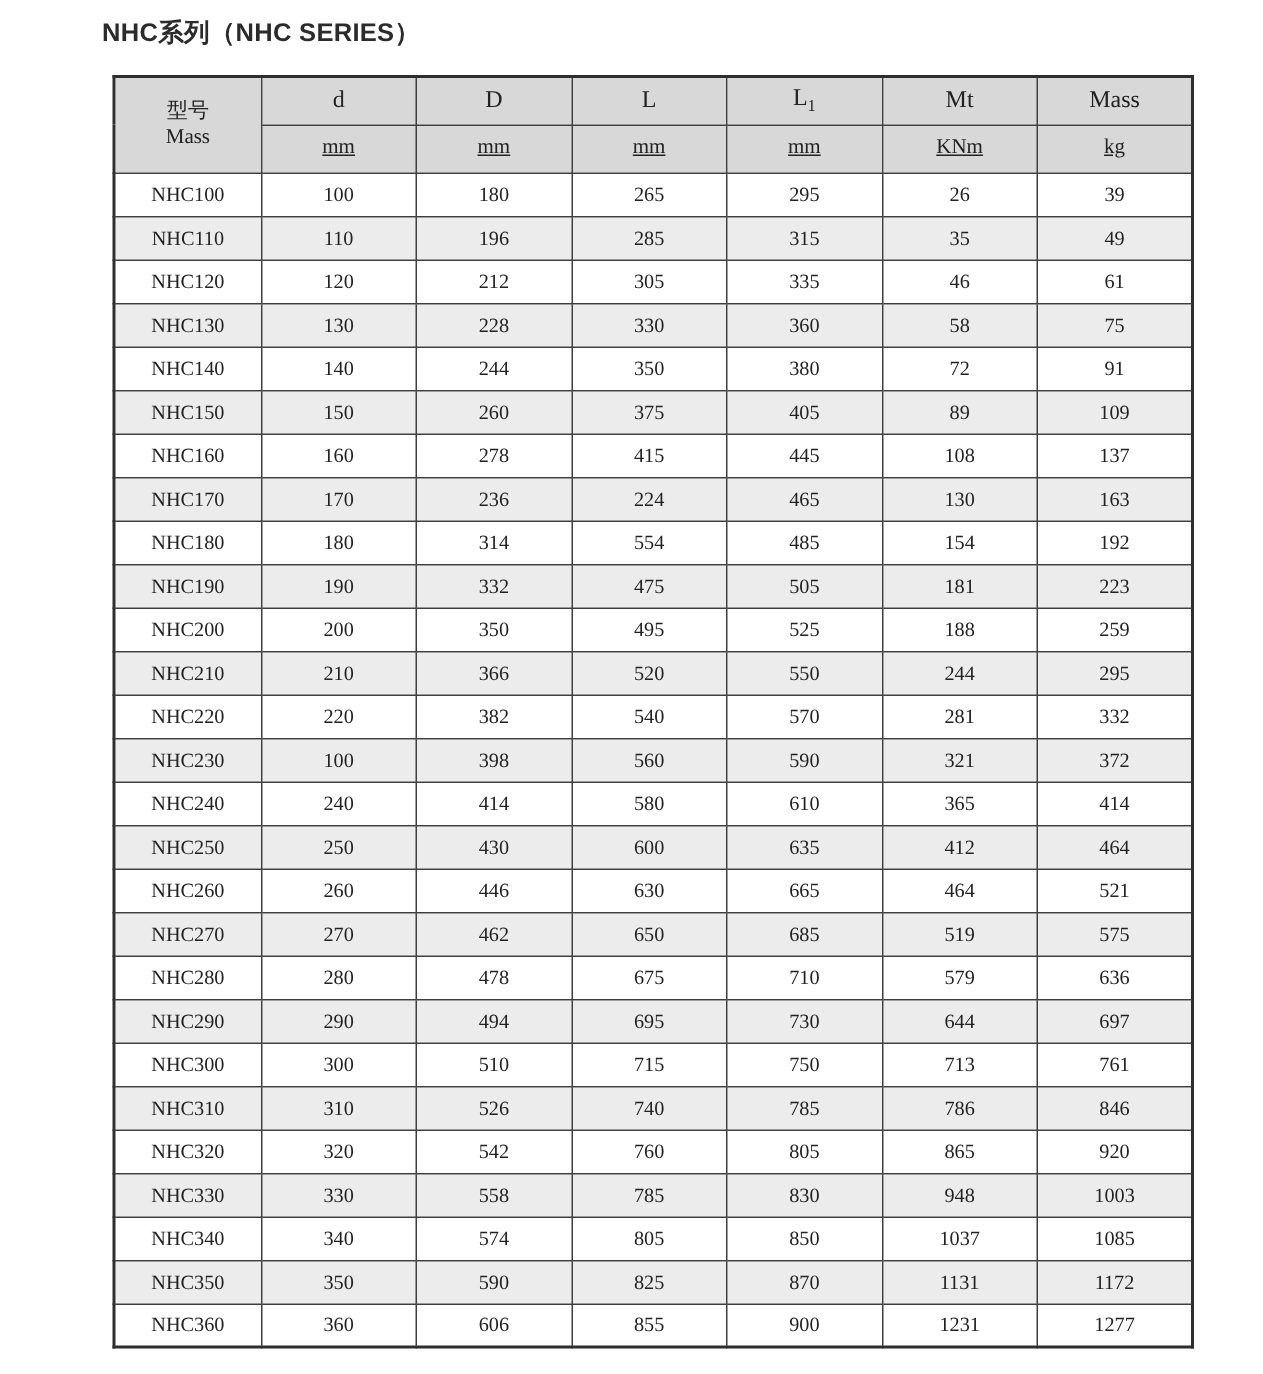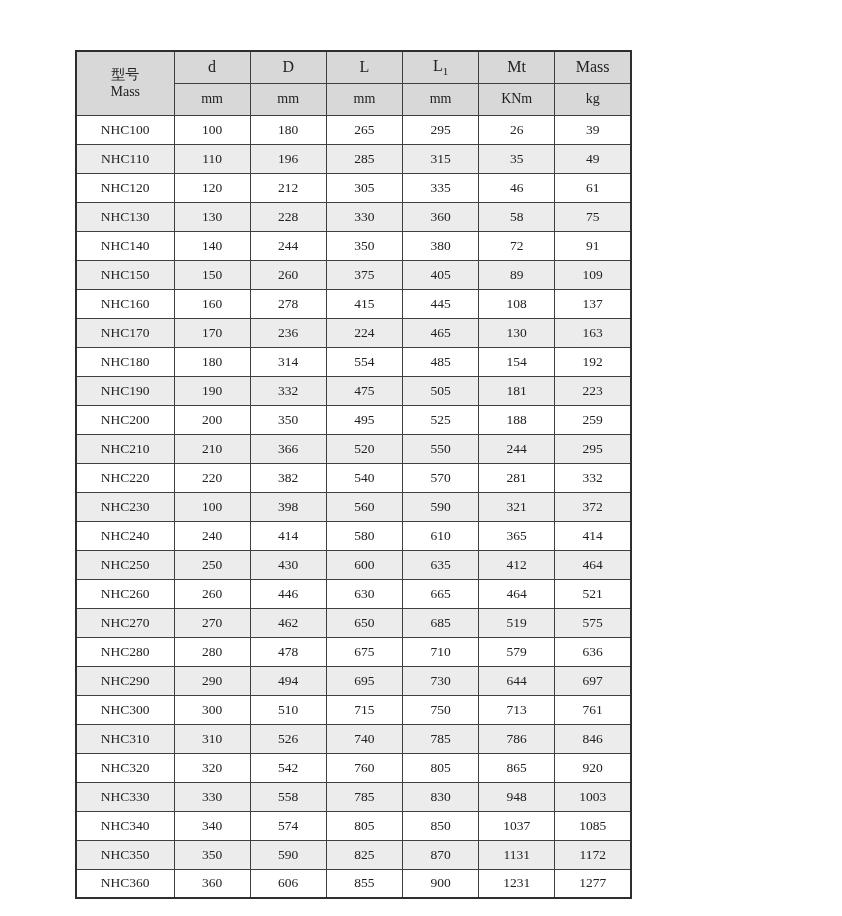--- a/index.html
+++ b/index.html
@@ -23,21 +23,21 @@
     font-family: "Liberation Sans", sans-serif;
     font-size: 17px;
     font-weight: bold;
     letter-spacing: 0.2px;
     color: #2b2b2b;
   }
   table.spec-table {
     position: absolute;
     left: 75px;
     top: 50px;
-    width: 557px;
+    width: 721px;
     border-collapse: collapse;
     table-layout: fixed;
     font-family: "Liberation Serif", "DejaVu Serif", serif;
     color: var(--text, #222222);
     border: 2px solid var(--border-outer, #2e2e2e);
   }
   .spec-table th,
   .spec-table td {
     border: 1px solid var(--border-inner, #3f3f3f);
     text-align: center;
@@ -56,35 +56,37 @@
     line-height: 1.25;
   }
   .spec-table thead th.col-name {
     font-size: 16px;
   }
   .spec-table thead th.col-name sub {
     font-size: 11px;
   }
   .spec-table thead th.col-unit {
     font-size: 14px;
+    text-decoration: underline;
   }
   .spec-table tbody td {
     height: 29px;
     font-size: 13.5px;
     background: #ffffff;
   }
   .spec-table tbody tr:nth-child(even) td {
     background: var(--stripe-bg, #ececec);
   }
   .spec-table col.model-col { width: 98px; }
 </style>
 </head>
 <body>
 
 <div class="page">
+  <h1 class="title">NHC系列（NHC SERIES）</h1>
 
   <table class="spec-table">
     <colgroup>
       <col class="model-col">
       <col>
         <col>
         <col>
         <col>
         <col>
         <col>

